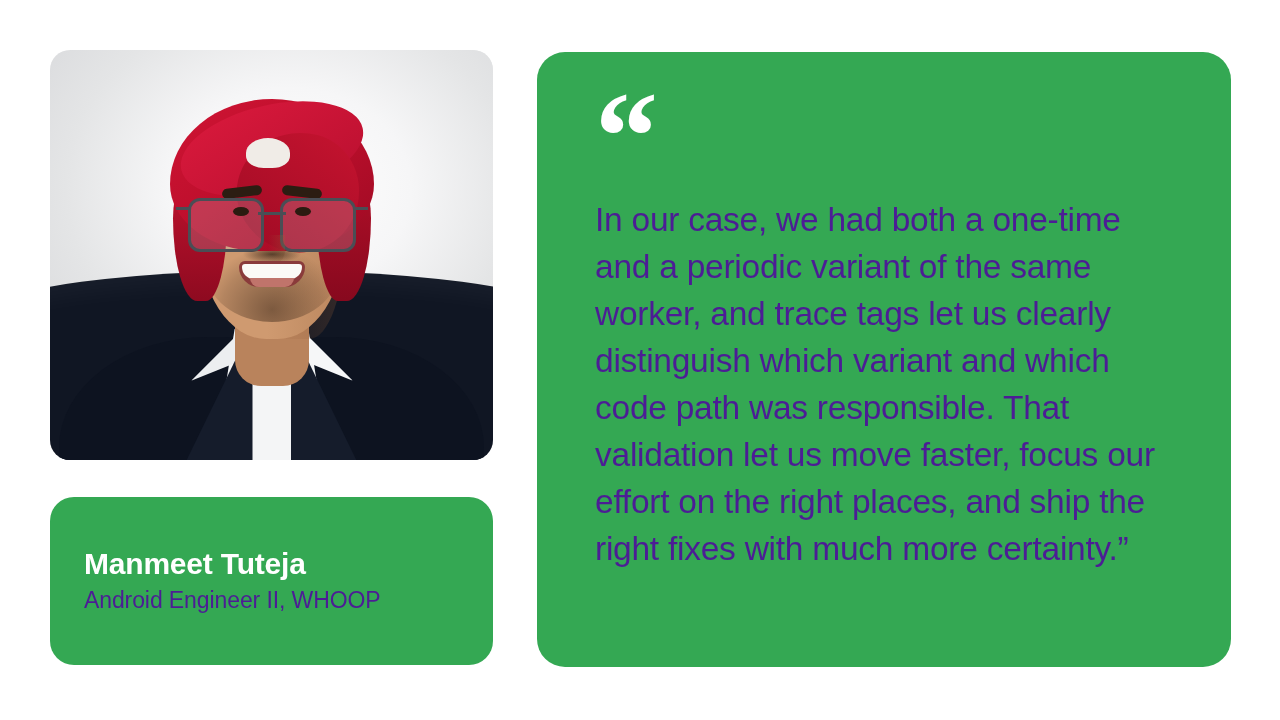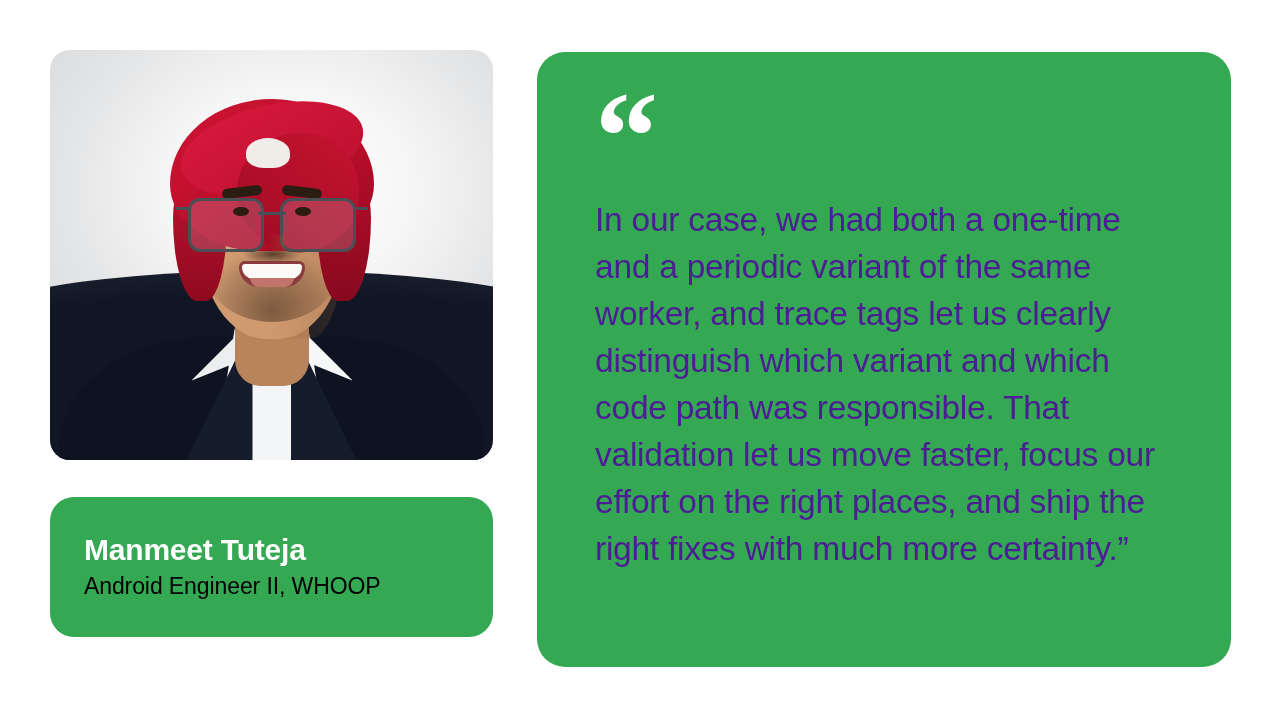--- a/index.html
+++ b/index.html
@@ -379,39 +379,39 @@
     height: 16px;
     background: radial-gradient(ellipse 50% 70% at 50% 20%, rgba(45,29,18,0.70) 0%, rgba(45,29,18,0) 75%);
   }
 
   
   .name-card {
     position: absolute;
     left: 50px;
     top: 497px;
     width: 443px;
-    height: 140px;
+    height: 168px;
     background: #34a853;
     border-radius: 24px;
     display: flex;
     flex-direction: column;
     justify-content: center;
     padding: 0 34px;
     box-sizing: border-box;
   }
   .person-name {
     color: #ffffff;
     font-size: 30px;
     font-weight: bold;
     letter-spacing: -0.2px;
     line-height: 1.15;
     margin-bottom: 6px;
   }
   .person-role {
-    color: #000000;
+    color: #4c1d95;
     font-size: 23px;
     font-weight: normal;
     letter-spacing: -0.1px;
     line-height: 1.2;
   }
 
   
   .quote-card {
     position: absolute;
     left: 537px;

